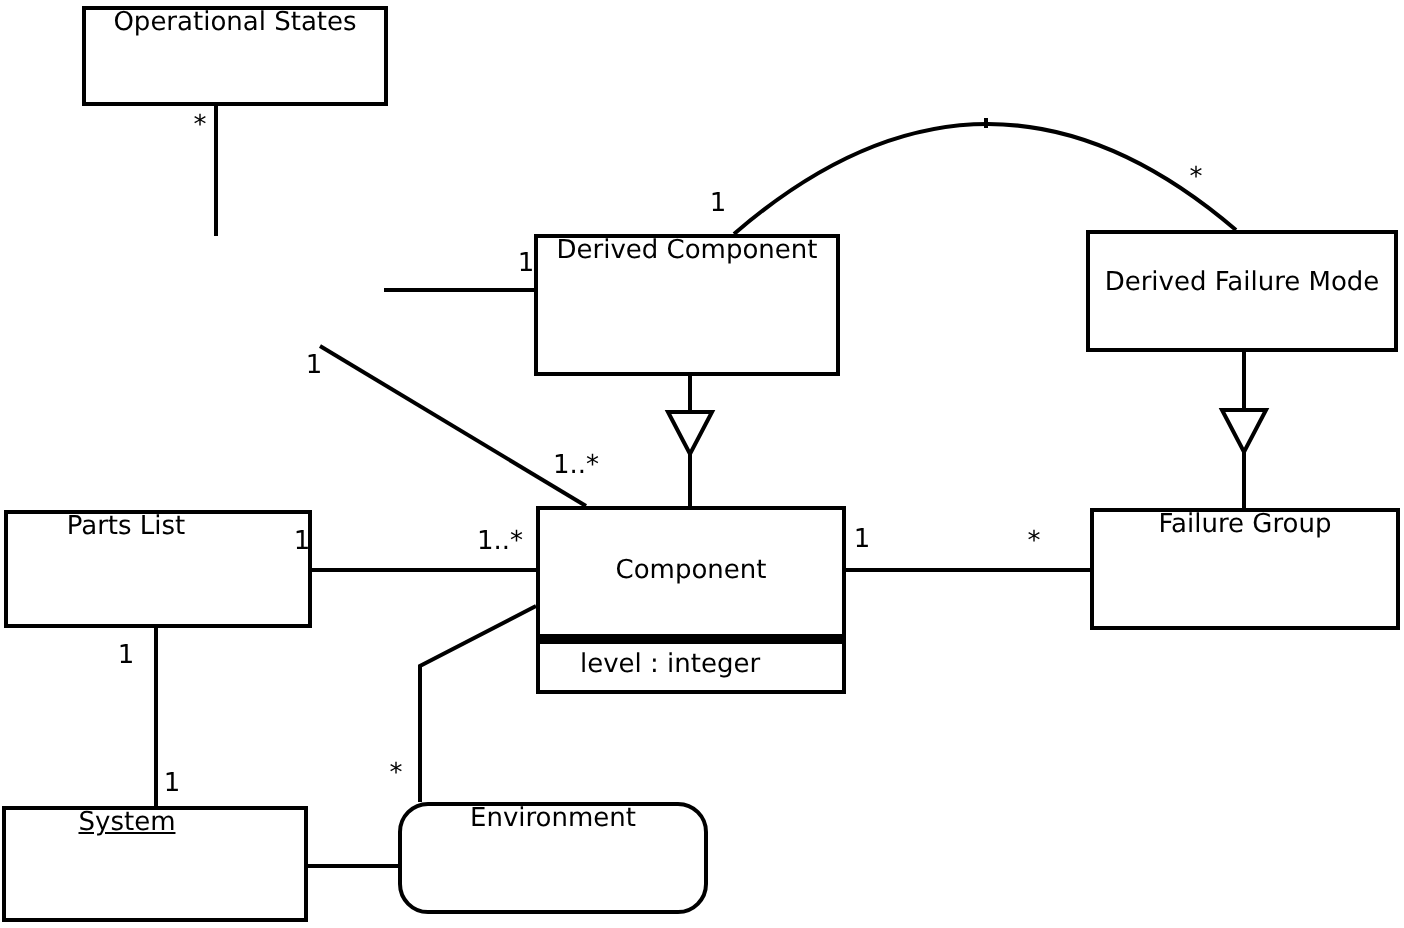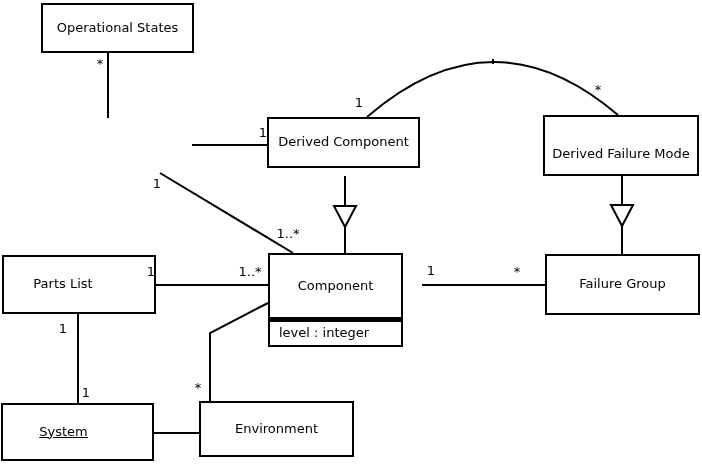--- a/index.html
+++ b/index.html
@@ -6,26 +6,26 @@
   .canvas {
     position:relative; width:702px; height:464px; background:#ffffff;
     font-family:"DejaVu Sans","Liberation Sans",sans-serif; color:#000;
     overflow:hidden;
   }
   .connectors { position:absolute; left:0; top:0; }
   .connectors path, .connectors polyline { stroke:#000; stroke-width:2; fill:none; }
   .connectors polygon { stroke:#000; stroke-width:2; fill:#ffffff; }
   .uml-class {
     position:absolute; box-sizing:border-box; background:#ffffff;
-    border:2px solid #000; display:flex; align-items:center; justify-content:center;
+    border:2px solid #000; display:flex; align-items:flex-start; justify-content:center;
     font-size:13px; line-height:1.15; white-space:nowrap;
   }
   .two-comp { flex-direction:column; align-items:stretch; justify-content:flex-start; padding:0; }
   .comp-name { height:62px; display:flex; align-items:center; justify-content:center; }
-  .comp-attrs { border-top:5px solid #000; flex:1; display:flex; align-items:center; padding-left:9px; }
+  .comp-attrs { border-top:5px solid #000; flex:1; display:flex; align-items:center; padding-left:20px; }
   .cls-name { position:relative; }
   .mult {
     position:absolute; transform:translate(-50%,-50%);
     font-size:13px; line-height:1; white-space:nowrap;
   }
 </style>
 </head>
 <body>
 
 <div class="canvas">
@@ -47,50 +47,50 @@
     <path d="M78 314 L78 403"></path>
     <path d="M154 433 L199 433"></path>
     <path d="M268 303 L210 333 L210 401"></path>
   </svg>
 
   <div class="uml-class" style="left:41px;top:3px;width:153px;height:50px;">
     <span class="cls-name">Operational States</span>
   </div>
 
 
-  <div class="uml-class" style="left:267px;top:117px;width:153px;height:51px;">
+  <div class="uml-class" style="left:267px;top:117px;width:153px;height:71px;">
     <span class="cls-name">Derived Component</span>
   </div>
 
   <div class="uml-class" style="left:543px;top:115px;width:156px;height:61px;padding-top:18px;">
     <span class="cls-name">Derived Failure Mode</span>
   </div>
 
   <div class="uml-class" style="left:2px;top:255px;width:154px;height:59px;">
     <span class="cls-name" style="left:-16px;">Parts List</span>
   </div>
 
-  <div class="uml-class two-comp" style="left:268px;top:253px;width:135px;height:94px;">
+  <div class="uml-class two-comp" style="left:268px;top:253px;width:155px;height:94px;">
     <div class="comp-name">
       <span class="cls-name">Component</span>
     </div>
     <div class="comp-attrs">
       <span>level : integer</span>
     </div>
   </div>
 
   <div class="uml-class" style="left:545px;top:254px;width:155px;height:61px;">
     <span class="cls-name">Failure Group</span>
   </div>
 
   <div class="uml-class" style="left:1px;top:403px;width:153px;height:58px;">
     <span class="cls-name" style="left:-14px;text-decoration:underline;">System</span>
   </div>
 
-  <div class="uml-class" style="left:199px;top:401px;width:155px;height:56px;">
+  <div class="uml-class" style="left:199px;top:401px;width:155px;height:56px;border-radius:15px;">
     <span class="cls-name">Environment</span>
   </div>
 
   <span class="mult" style="left:100px;top:63px;">*</span>
   <span class="mult" style="left:263px;top:132px;">1</span>
   <span class="mult" style="left:359px;top:102px;">1</span>
   <span class="mult" style="left:598px;top:89px;">*</span>
   <span class="mult" style="left:157px;top:183px;">1</span>
   <span class="mult" style="left:288px;top:233px;">1..*</span>
   <span class="mult" style="left:151px;top:271px;">1</span>

